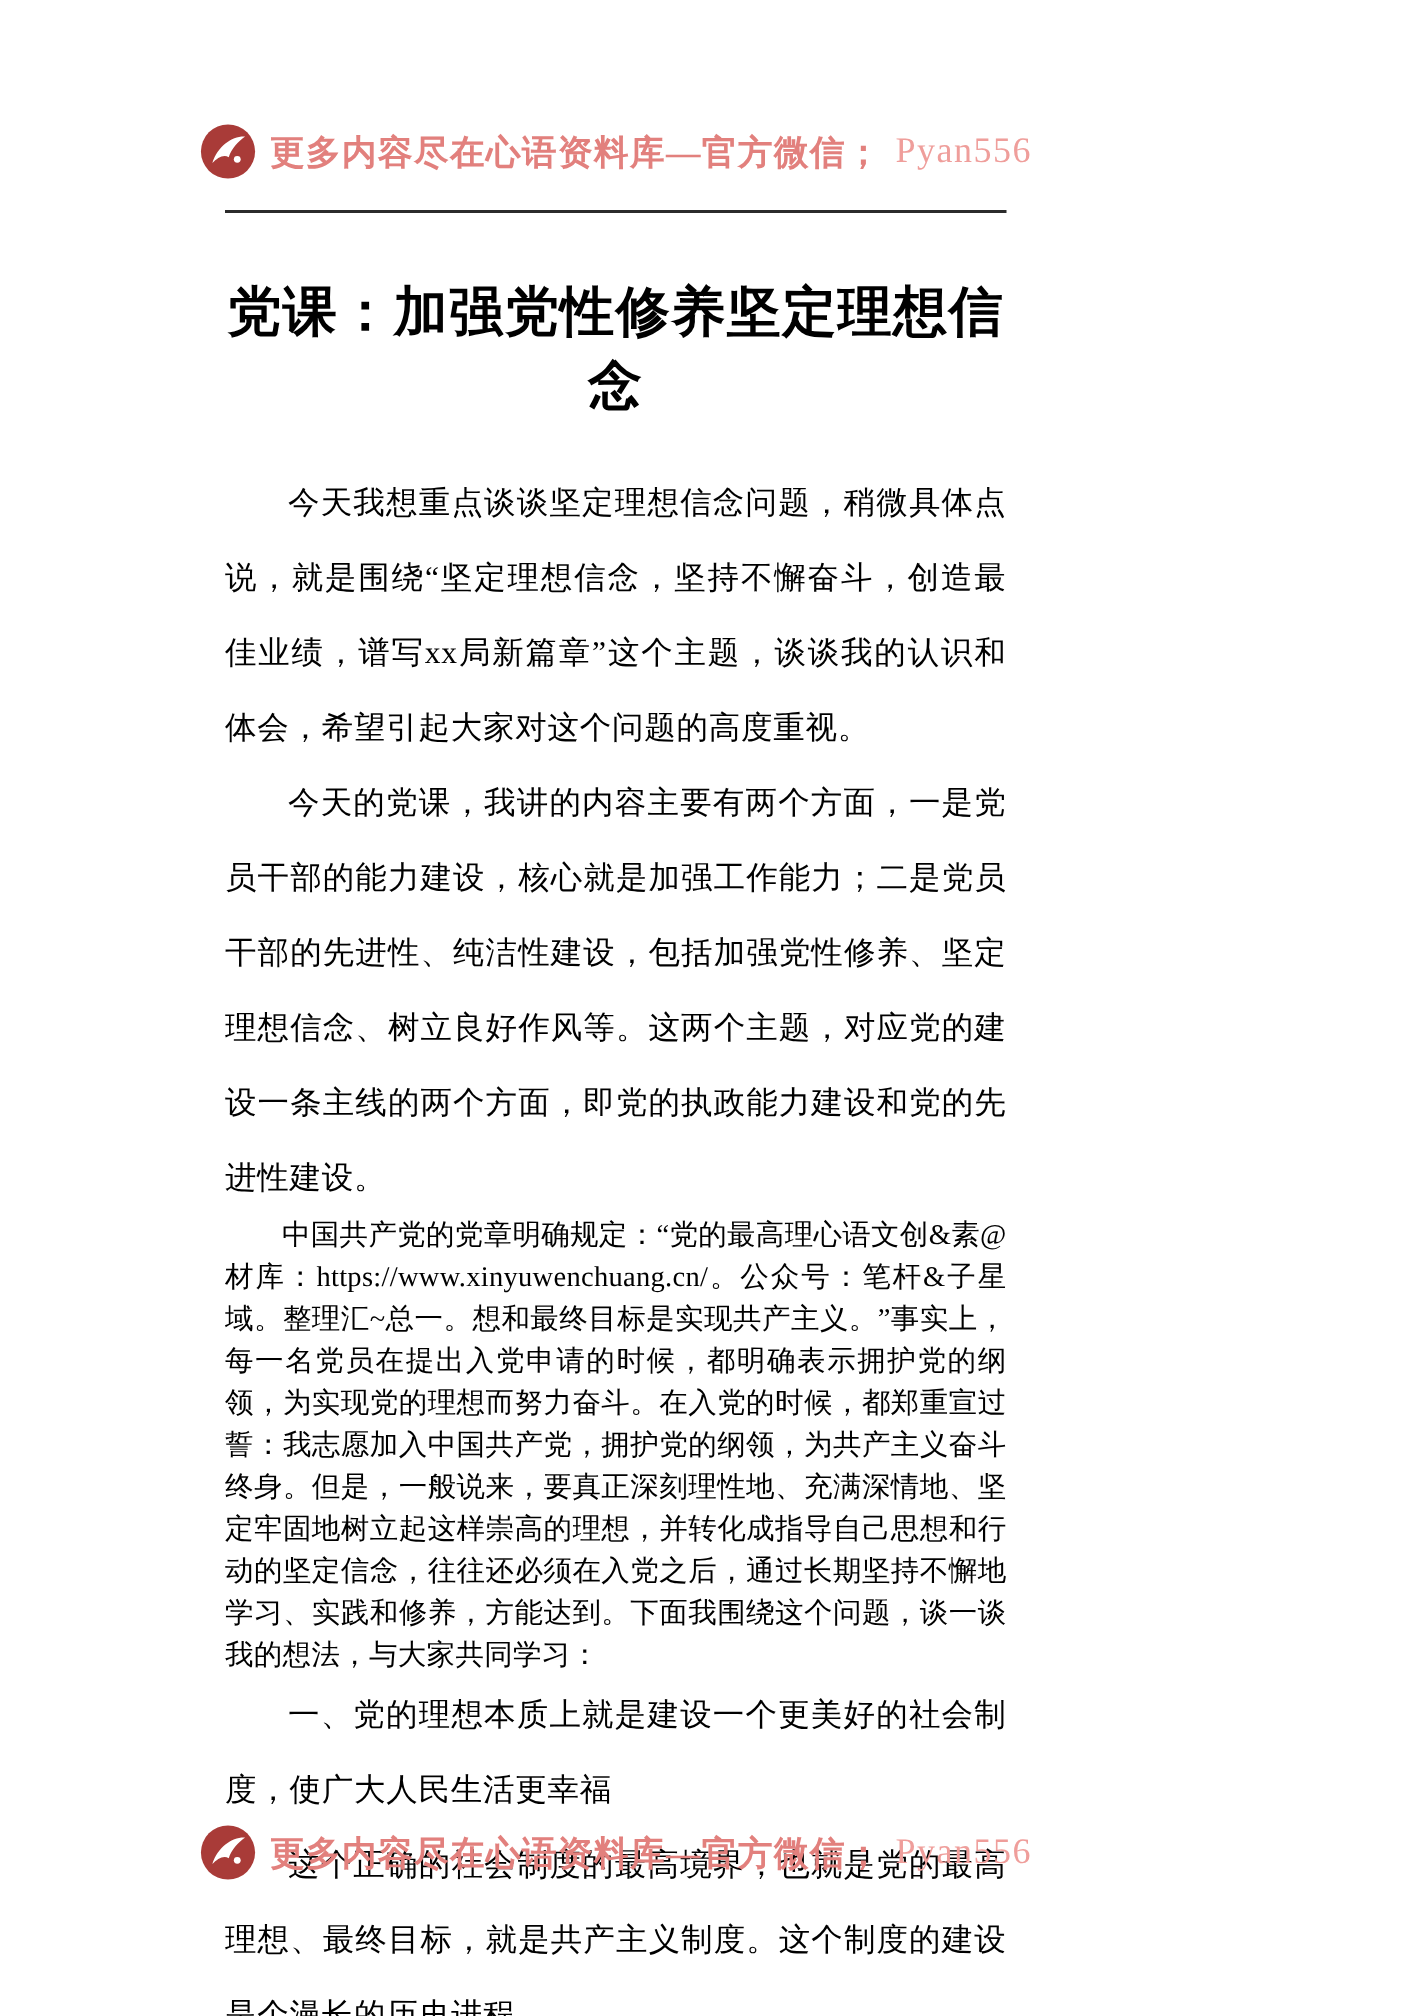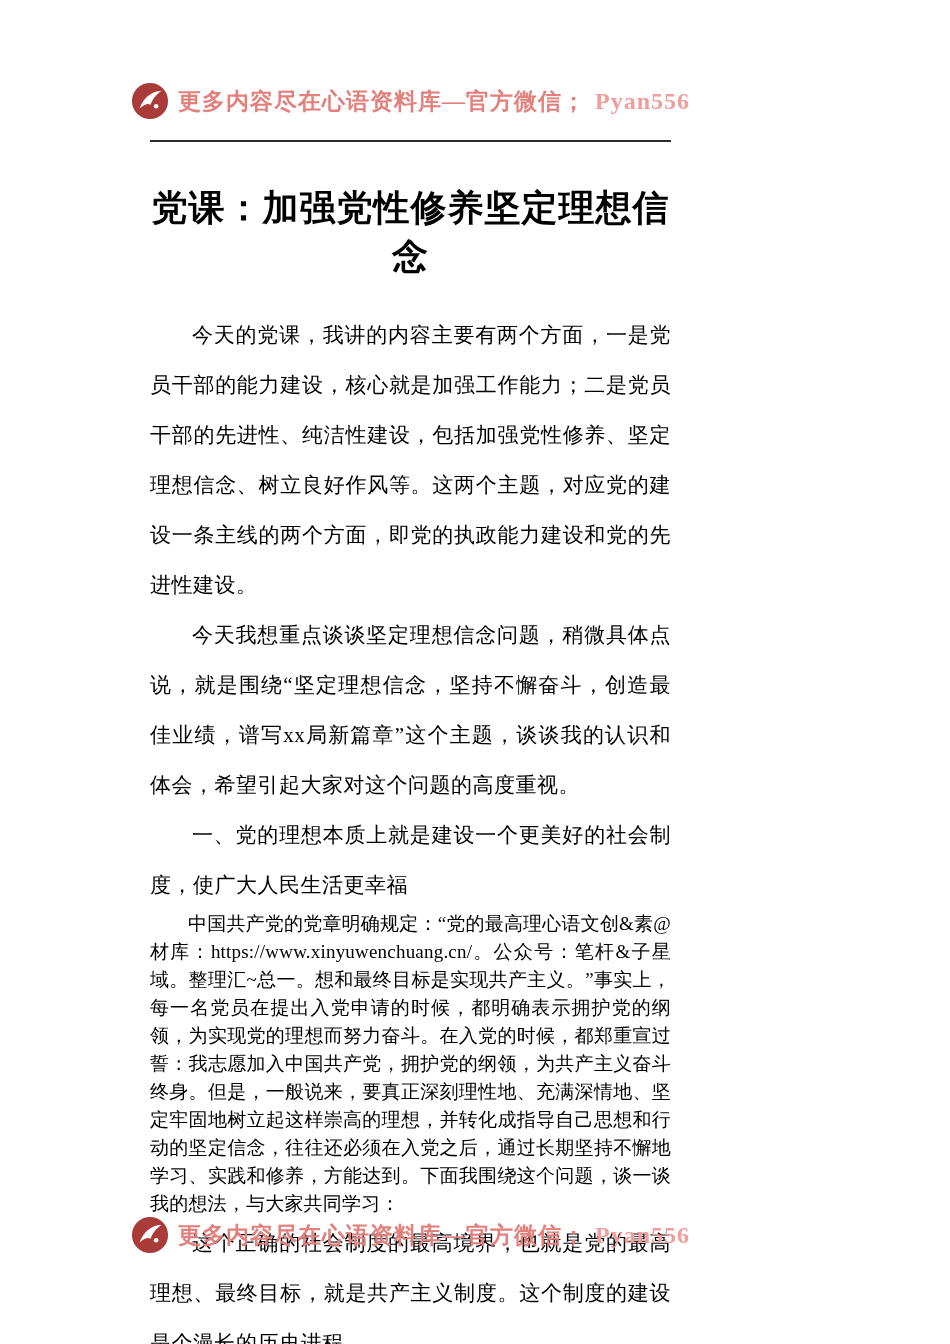--- a/index.html
+++ b/index.html
@@ -32,21 +32,21 @@
     flex: 0 0 auto;
   }
   .banner-text {
     font-size: 23px;
     font-weight: bold;
     color: #e2807d;
     letter-spacing: 1px;
   }
   .banner-id {
     font-size: 24px;
-    font-weight: bold;
+    font-weight: normal;
     color: #ef9e9b;
     letter-spacing: 1px;
     text-align: center;
   }
   .rule {
     border: none;
     border-top: 2px solid #2b2b2b;
     margin-top: 20px;
   }
   .title {
@@ -91,24 +91,24 @@
     </span>
     <span class="banner-text">更多内容尽在心语资料库—官方微信；</span>
       <span class="banner-id">Pyan556</span>
   </div>
 
   <hr class="rule">
 
   <h1 class="title">党课：加强党性修养坚定理想信念</h1>
 
   <div class="content">
+    <p class="para">今天我想重点谈谈坚定理想信念问题，稍微具体点说，就是围绕“坚定理想信念，坚持不懈奋斗，创造最佳业绩，谱写xx局新篇章”这个主题，谈谈我的认识和体会，希望引起大家对这个问题的高度重视。</p>
     <p class="para">今天的党课，我讲的内容主要有两个方面，一是党员干部的能力建设，核心就是加强工作能力；二是党员干部的先进性、纯洁性建设，包括加强党性修养、坚定理想信念、树立良好作风等。这两个主题，对应党的建设一条主线的两个方面，即党的执政能力建设和党的先进性建设。</p>
-    <p class="para">今天我想重点谈谈坚定理想信念问题，稍微具体点说，就是围绕“坚定理想信念，坚持不懈奋斗，创造最佳业绩，谱写xx局新篇章”这个主题，谈谈我的认识和体会，希望引起大家对这个问题的高度重视。</p>
+    <p class="para dense">中国共产党的党章明确规定：“党的最高理心语文创&amp;素@材库：https://www.xinyuwenchuang.cn/。公众号：笔杆&amp;子星域。整理汇~总一。想和最终目标是实现共产主义。”事实上，每一名党员在提出入党申请的时候，都明确表示拥护党的纲领，为实现党的理想而努力奋斗。在入党的时候，都郑重宣过誓：我志愿加入中国共产党，拥护党的纲领，为共产主义奋斗终身。但是，一般说来，要真正深刻理性地、充满深情地、坚定牢固地树立起这样崇高的理想，并转化成指导自己思想和行动的坚定信念，往往还必须在入党之后，通过长期坚持不懈地学习、实践和修养，方能达到。下面我围绕这个问题，谈一谈我的想法，与大家共同学习：</p>
     <p class="para">一、党的理想本质上就是建设一个更美好的社会制度，使广大人民生活更幸福</p>
-    <p class="para dense">中国共产党的党章明确规定：“党的最高理心语文创&amp;素@材库：https://www.xinyuwenchuang.cn/。公众号：笔杆&amp;子星域。整理汇~总一。想和最终目标是实现共产主义。”事实上，每一名党员在提出入党申请的时候，都明确表示拥护党的纲领，为实现党的理想而努力奋斗。在入党的时候，都郑重宣过誓：我志愿加入中国共产党，拥护党的纲领，为共产主义奋斗终身。但是，一般说来，要真正深刻理性地、充满深情地、坚定牢固地树立起这样崇高的理想，并转化成指导自己思想和行动的坚定信念，往往还必须在入党之后，通过长期坚持不懈地学习、实践和修养，方能达到。下面我围绕这个问题，谈一谈我的想法，与大家共同学习：</p>
     <p class="para">这个正确的社会制度的最高境界，也就是党的最高理想、最终目标，就是共产主义制度。这个制度的建设是个漫长的历史进程，</p>
   </div>
 
   <div class="banner footer">
     <span class="logo">
       <svg viewBox="0 0 40 40" width="38" height="38" aria-hidden="true">
         <circle cx="20" cy="20" r="19" fill="#a93b38"></circle>
         <path d="M9 28 C13 16, 23 9, 32 9.5 C27 13, 22.5 18, 20.5 24 C17 21.5, 12.5 24.5, 9 28 Z" fill="#ffffff"></path>
         <circle cx="26.5" cy="25.5" r="2.4" fill="#ffffff"></circle>
       </svg>

